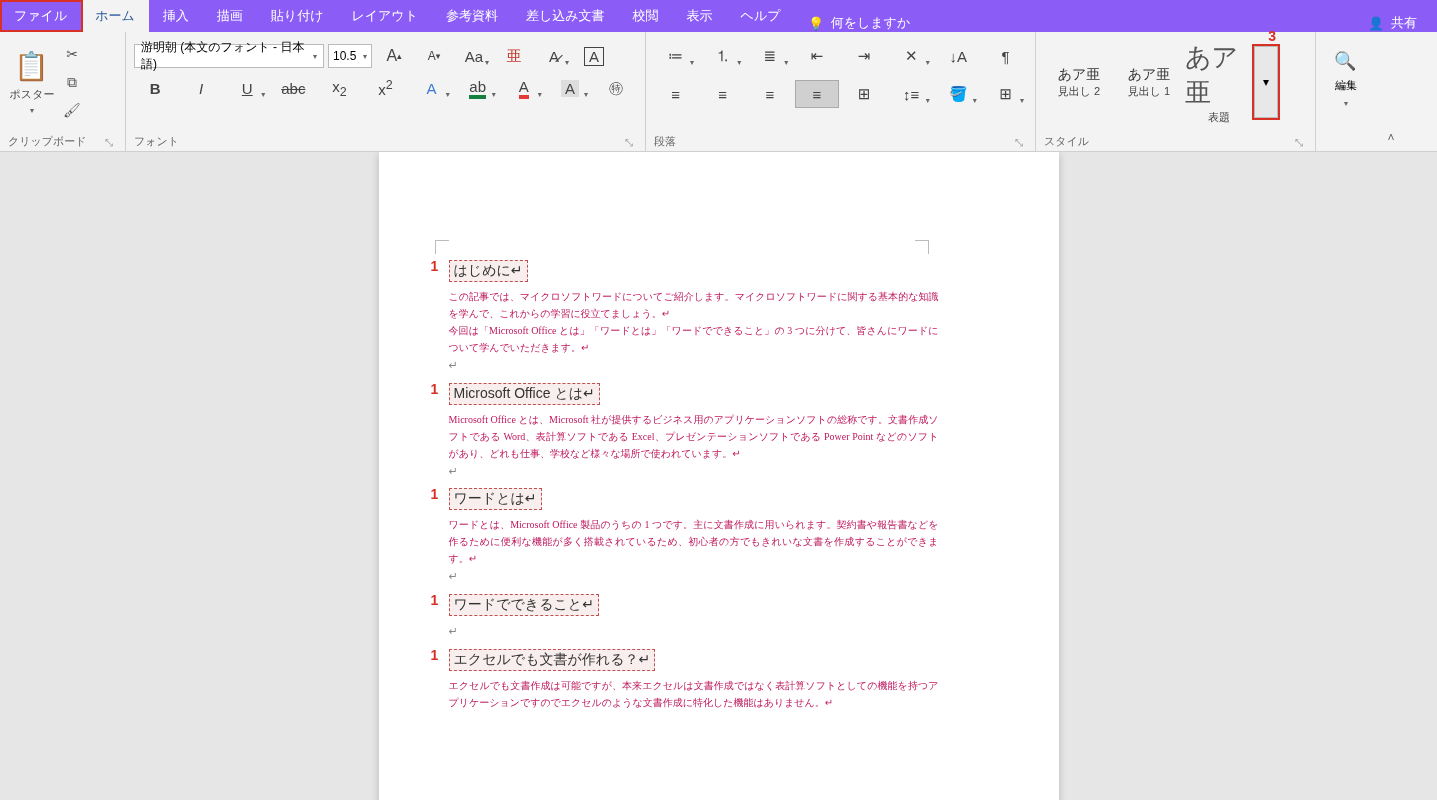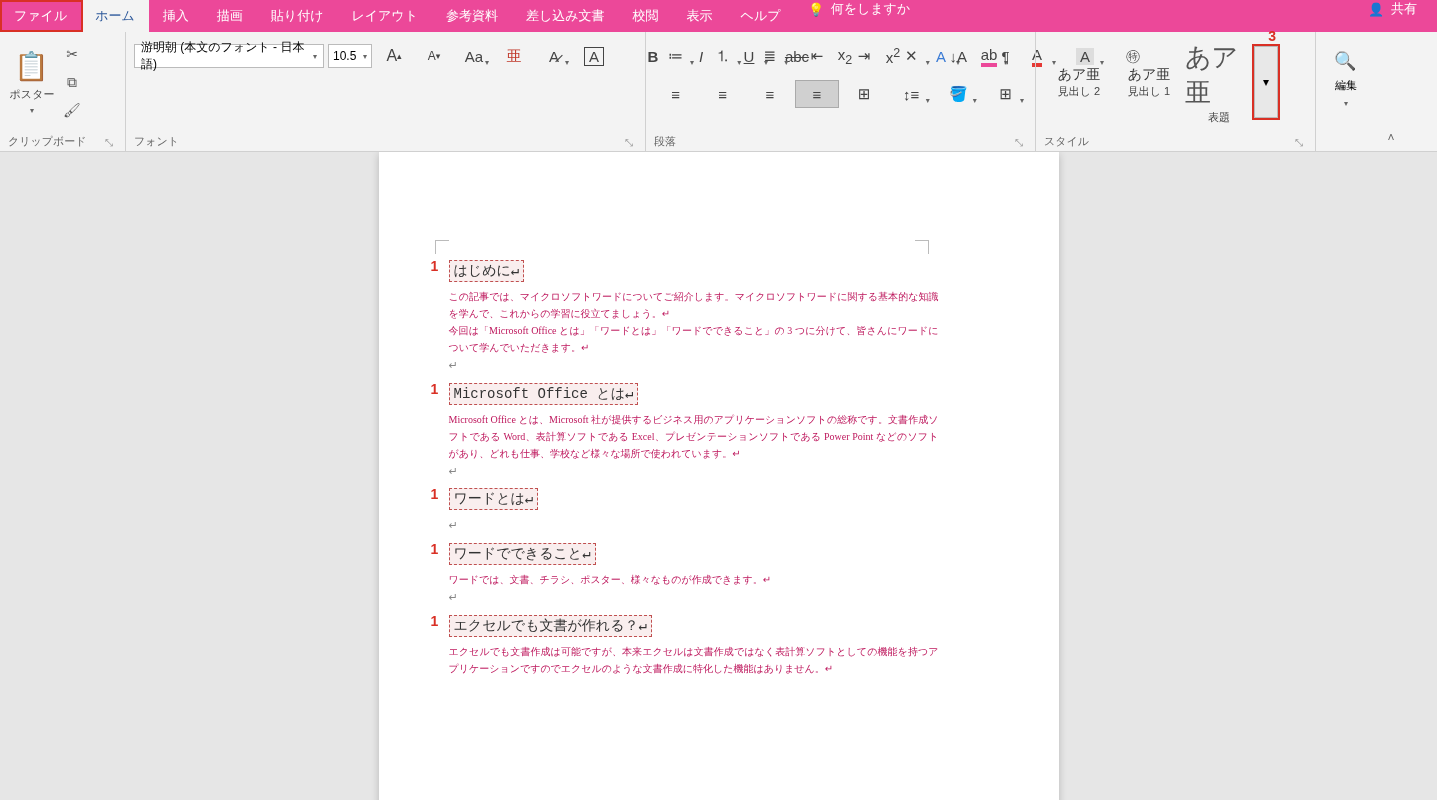--- a/index.html
+++ b/index.html
@@ -1,17 +1,17 @@
 <!DOCTYPE html>
 <html><head>
 <meta charset="utf-8">
 <style>
 *{margin:0;padding:0;box-sizing:border-box;font-family:"Yu Gothic UI","Meiryo",sans-serif}
 body{width:1437px;height:800px;background:#e6e6e6;overflow:hidden;font-size:12px}
-.title-bar{height:32px;background:#ec4899;display:flex;align-items:flex-start;color:#fff}
+.title-bar{height:32px;background:#8b5cf6;display:flex;align-items:flex-end;color:#fff}
 .tabs{display:flex;height:32px}
 .tab{padding:0 14px;height:32px;line-height:32px;cursor:pointer;font-size:13px}
 .tab.active{background:#f3f3f3;color:#2b579a}
 .tab.file{position:relative}
 .tab.file::after{content:"";position:absolute;top:0;right:-2px;bottom:0;left:0;border:2px solid #d93025}
 .tell-me{display:flex;align-items:center;gap:6px;margin-left:14px;color:#fff;font-size:13px}
 .share{margin-left:auto;margin-right:20px;display:flex;align-items:center;gap:6px;font-size:13px}
 .ribbon{height:120px;background:#f3f3f3;display:flex;border-bottom:1px solid #d0d0d0}
 .group{display:flex;flex-direction:column;border-right:1px solid #d0d0d0;padding:4px 8px 0;position:relative}
 .group-body{flex:1;display:flex;align-items:flex-start;gap:4px}
@@ -22,36 +22,36 @@
 .big-btn .lbl{font-size:11px;color:#444;text-align:center}
 .stack{display:flex;flex-direction:column;gap:6px;justify-content:center;height:92px}
 .mini{width:24px;height:22px;display:flex;align-items:center;justify-content:center;color:#555;font-size:14px}
 .font-row{display:flex;align-items:center;gap:4px;height:28px}
 .font-name{width:190px;height:24px;border:1px solid #bbb;background:#fff;padding:0 6px;font-size:12px;display:flex;align-items:center;justify-content:space-between}
 .font-size{width:44px;height:24px;border:1px solid #bbb;background:#fff;padding:0 4px;font-size:12px;display:flex;align-items:center;justify-content:space-between}
 .rbtn{width:36px;height:28px;display:flex;align-items:center;justify-content:center;border:1px solid transparent;font-size:15px;color:#444;position:relative}
 .rbtn.dd::after{content:"▾";font-size:8px;position:absolute;right:2px;bottom:2px;color:#666}
 .rbtn.wide{width:44px}
 .rbtn.sel{background:#d0d0d0;border-color:#aaa}
-.font-rows{display:flex;flex-direction:row;gap:19px;padding-top:6px}
+.font-rows{display:flex;flex-direction:column;gap:4px;padding-top:6px}
 .para-rows{display:flex;flex-direction:column;gap:10px;padding-top:6px}
 .style-item{display:flex;flex-direction:column;align-items:center;justify-content:center;width:70px;height:72px;border:1px solid transparent}
 .style-item .preview{font-family:"Yu Mincho",serif;color:#333}
 .style-item .sname{font-size:11px;color:#444;}
 .style-item.lg .preview{font-size:26px;color:#555}
 .styles-box{display:flex;align-items:center;height:92px}
 .style-more{width:24px;height:72px;border:1px solid #bbb;background:#e8e8e8;display:flex;align-items:center;justify-content:center;position:relative}
 .style-more-wrap{position:relative}
 .badge3{position:absolute;top:-18px;right:2px;color:#d93025;font-weight:bold;font-size:14px}
 .style-more::before{content:"";position:absolute;inset:-3px;border:2px solid #d93025}
 .edit-btn{display:flex;flex-direction:column;align-items:center;width:40px;height:86px;justify-content:center;gap:6px}
 .collapse{width:30px;display:flex;align-items:flex-end;justify-content:center;padding-bottom:6px;color:#666}
 .doc-area{height:648px;overflow:hidden;position:relative}
 .page{position:absolute;left:50%;transform:translateX(-50%);top:0;width:680px;height:900px;background:#fff;box-shadow:0 2px 8px rgba(0,0,0,0.2);padding:100px 70px 60px 70px}
-.hd{font-family:Liberation Mono, monospace;font-size:14px;color:#333;border:1px dashed #c05050;background:#f9eeee;display:inline-block;padding:1px 4px;margin-bottom:6px;position:relative}
+.hd{font-family:Liberation Sans, sans-serif;font-size:14px;color:#333;border:1px dashed #c05050;background:#f9eeee;display:inline-block;padding:1px 4px;margin-bottom:6px;position:relative}
 .hd-wrap{position:relative;margin-top:8px}
 .num1{position:absolute;left:-18px;top:-2px;color:#d93025;font-weight:bold;font-size:14px}
 .body-txt{font-family:"Yu Mincho",serif;font-size:10px;line-height:1.7;color:#be185d;width:490px;text-align:justify}
 .para-mark{color:#888;font-size:11px}
 .corner{position:absolute;top:88px;width:14px;height:14px;border:1px solid #bbb}
 .corner.l{left:56px;border-right:none;border-bottom:none}
 .corner.r{right:144px;border-left:none;border-bottom:none;top:88px}
 .dd-car{font-size:8px;color:#666}
 </style>
 </head>
@@ -157,21 +157,21 @@
           <div class="rbtn wide">
               <span>x<sub>2</sub></span>
             </div>
           <div class="rbtn wide">
               <span>x<sup>2</sup></span>
             </div>
           <div class="rbtn wide dd">
               <span style="color:#3a7bd5">A</span>
             </div>
           <div class="rbtn wide dd">
-              <span style="border-bottom:4px solid #ec4899">ab</span>
+              <span style="border-bottom:4px solid #15803d">ab</span>
             </div>
           <div class="rbtn wide dd">
               <span style="border-bottom:4px solid #e53935">A</span>
             </div>
           <div class="rbtn wide dd">
               <span style="background:#ddd;padding:0 4px">A</span>
             </div>
           <div class="rbtn wide">
               <span>㊕</span>
             </div>
@@ -293,24 +293,24 @@
     <p class="body-txt">今回は「Microsoft Office とは」「ワードとは」「ワードでできること」の 3 つに分けて、皆さんにワードについて学んでいただきます。↵</p>
     <p class="body-txt para-mark">↵</p>
 
     <div class="hd-wrap"><span class="num1">1</span>
       <span class="hd">Microsoft Office とは↵</span></div>
     <p class="body-txt">Microsoft Office とは、Microsoft 社が提供するビジネス用のアプリケーションソフトの総称です。文書作成ソフトである Word、表計算ソフトである Excel、プレゼンテーションソフトである Power Point などのソフトがあり、どれも仕事、学校など様々な場所で使われています。↵</p>
     <p class="body-txt para-mark">↵</p>
 
     <div class="hd-wrap"><span class="num1">1</span>
       <span class="hd">ワードとは↵</span></div>
+    <p class="body-txt">ワードとは、Microsoft Office 製品のうちの 1 つです。主に文書作成に用いられます。契約書や報告書などを作るために便利な機能が多く搭載されているため、初心者の方でもきれいな文書を作成することができます。↵</p>
     <p class="body-txt para-mark">↵</p>
 
     <div class="hd-wrap"><span class="num1">1</span>
       <span class="hd">ワードでできること↵</span></div>
-    <p class="body-txt">ワードでは、文書、チラシ、ポスター、様々なものが作成できます。↵</p>
     <p class="body-txt para-mark">↵</p>
 
     <div class="hd-wrap"><span class="num1">1</span>
       <span class="hd">エクセルでも文書が作れる？↵</span></div>
     <p class="body-txt">エクセルでも文書作成は可能ですが、本来エクセルは文書作成ではなく表計算ソフトとしての機能を持つアプリケーションですのでエクセルのような文書作成に特化した機能はありません。↵</p>
   </div>
 </div>
 
 </body></html>

